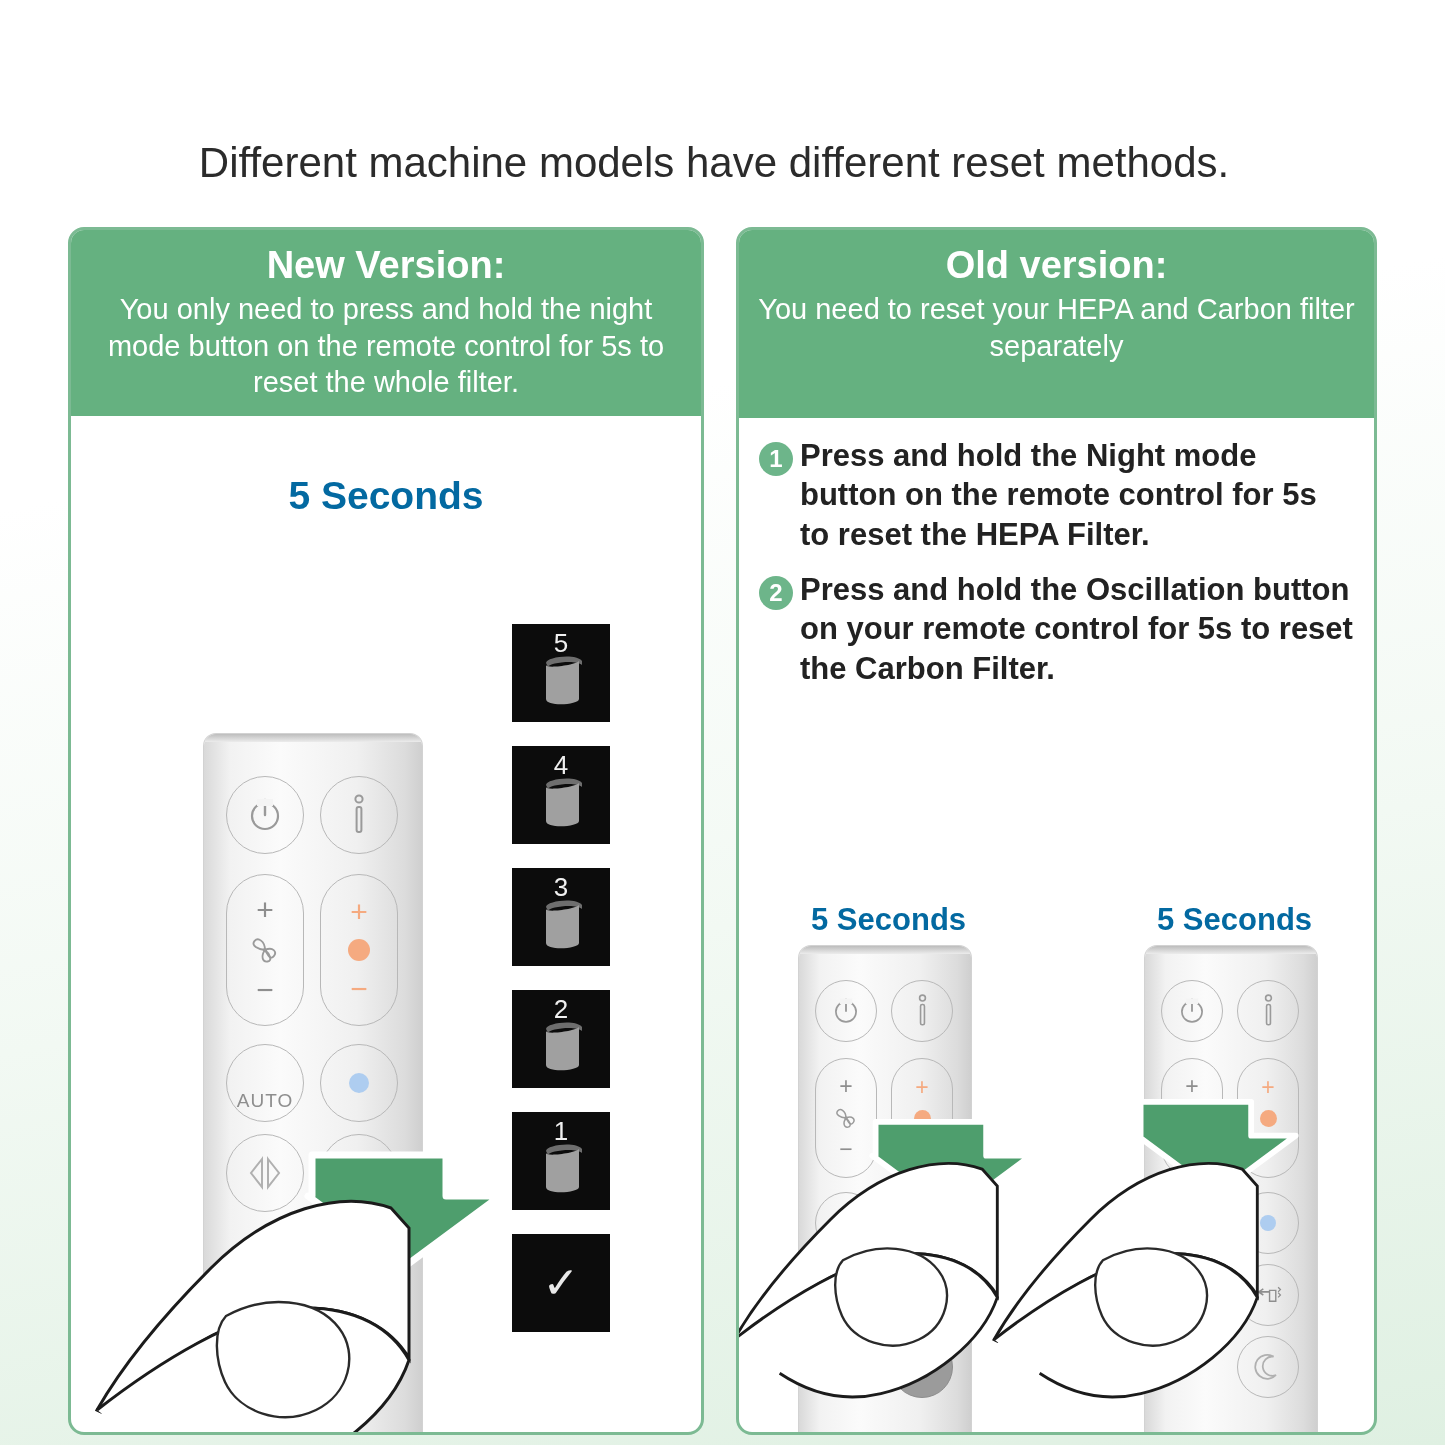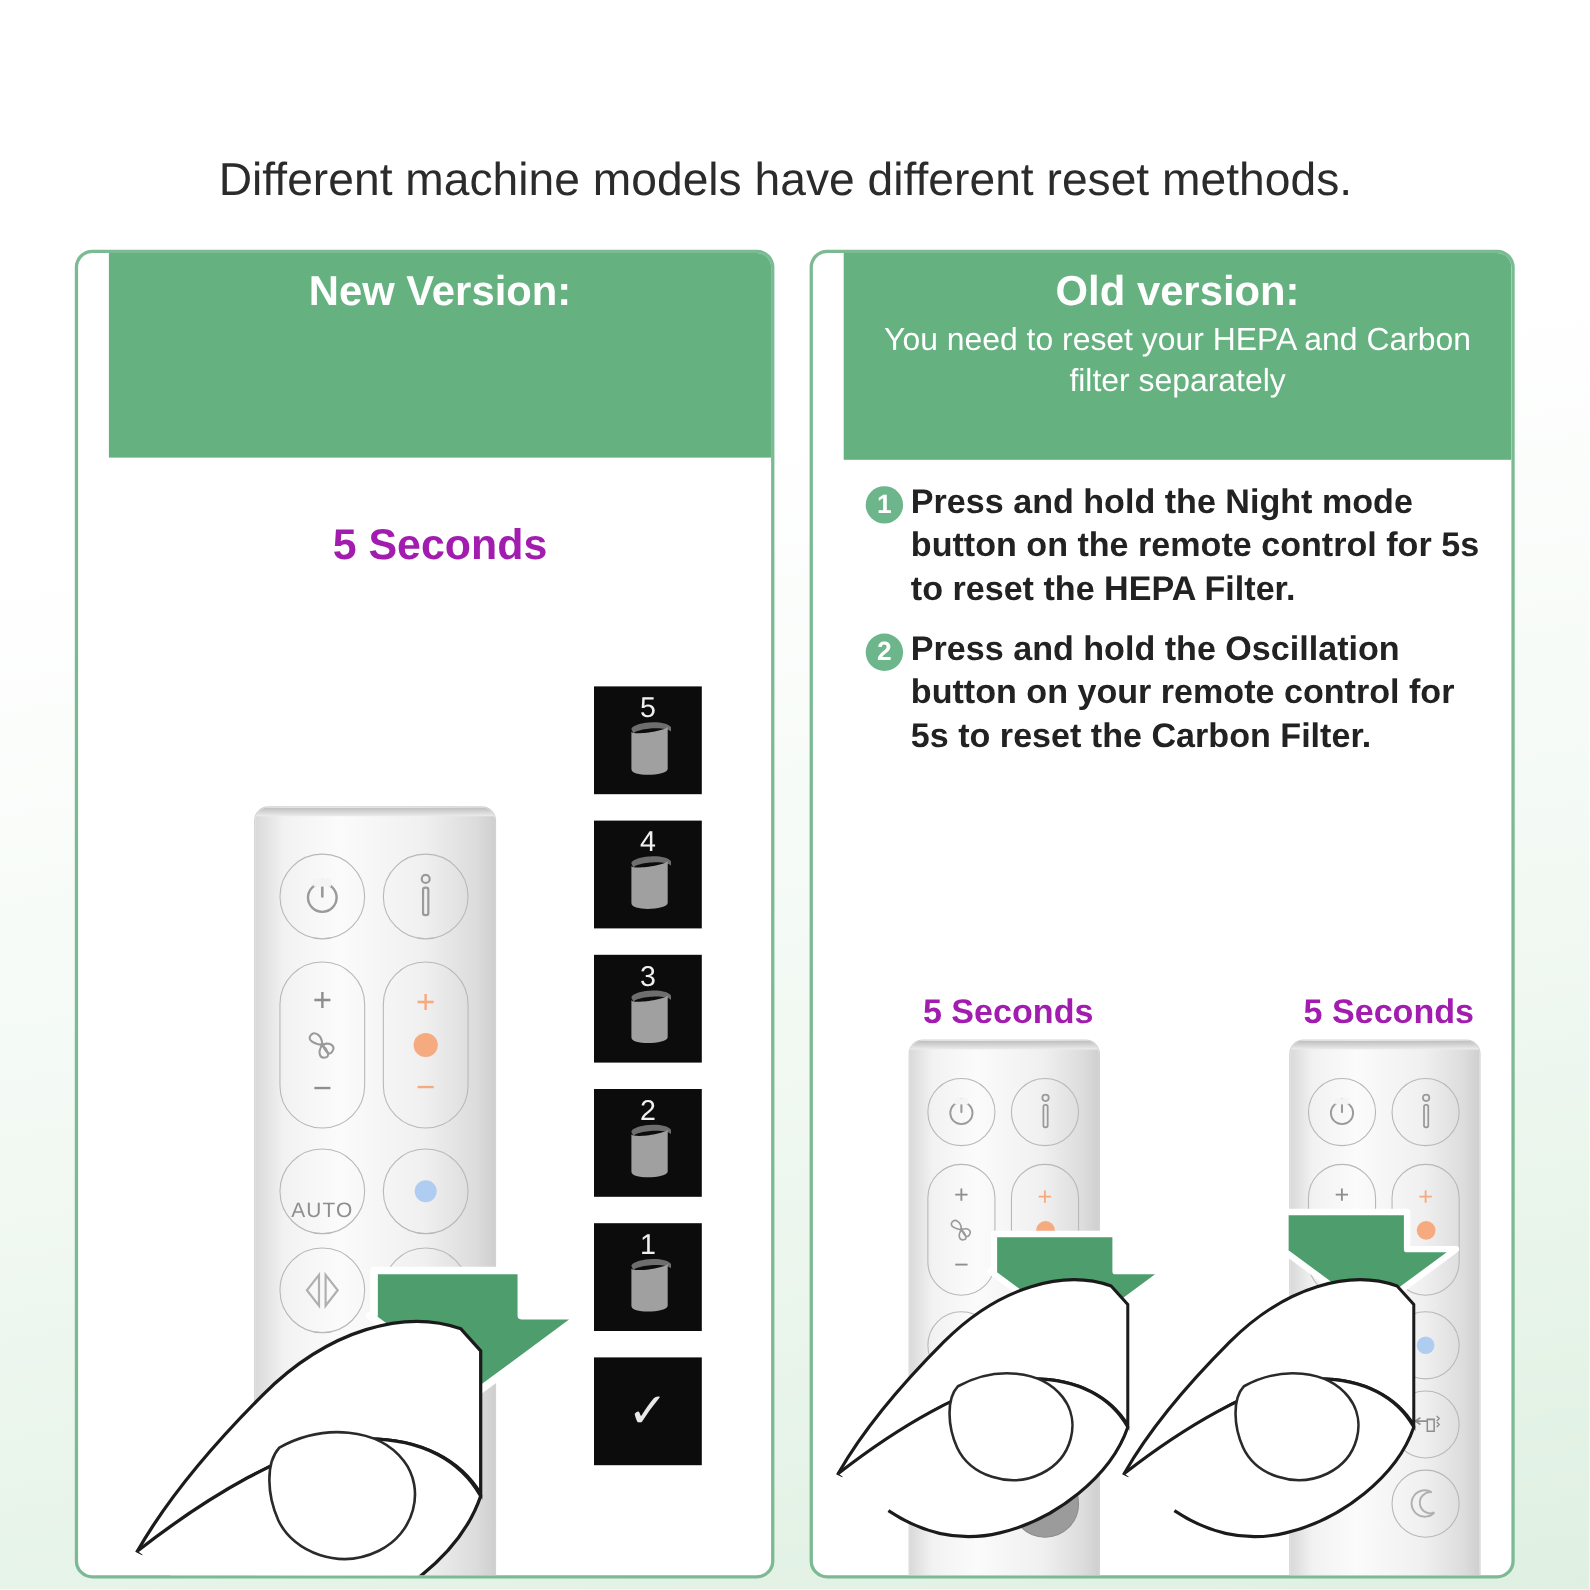--- a/index.html
+++ b/index.html
@@ -18,21 +18,21 @@
     line-height:1;white-space:nowrap;
   }
   .subtitle{
     position:absolute;left:0;right:17px;top:140px;text-align:center;
     font-size:42px;color:#2b2b2b;line-height:1.1;white-space:nowrap;
   }
 
   
   .panel{
     position:absolute;border:3px solid #7cba93;border-radius:16px;
-    background:#ffffff;overflow:hidden;box-sizing:border-box;padding-left:28px;
+    background:#ffffff;overflow:hidden;box-sizing:border-box;
   }
   #panel-left{left:68px;top:227px;width:636px;height:1208px;}
   #panel-right{left:736px;top:227px;width:641px;height:1208px;}
 
   .panel-head{
     background:#65b180;color:#ffffff;text-align:center;
     padding:10px 14px 16px 14px;box-sizing:border-box;
   }
   #panel-left .panel-head{height:186px;}
   #panel-right .panel-head{height:188px;}
@@ -47,21 +47,21 @@
   .step-num{
     flex:0 0 auto;width:34px;height:34px;border-radius:50%;
     background:#6db58a;color:#ffffff;font-size:24px;font-weight:bold;
     display:flex;align-items:center;justify-content:center;
     margin-top:6px;margin-right:7px;
   }
   .step-txt{font-size:31px;line-height:1.27;color:#222;font-weight:bold;}
 
   
   .seconds{
-    position:absolute;font-size:39px;font-weight:bold;color:#a21caf;
+    position:absolute;font-size:39px;font-weight:bold;color:#0369a1;
     white-space:nowrap;
   }
   .seconds.small{font-size:31px;}
 
   
   .remote{position:absolute;border-radius:12px 12px 4px 4px;
     background:linear-gradient(90deg,#d9d9d9 0%,#f2f2f2 12%,#fbfbfb 35%,#f0f0f0 70%,#dcdcdc 92%,#cfcfcf 100%);
     box-shadow:0 0 0 1px #d2d2d2;overflow:hidden;}
   .remote .top-lip{position:absolute;left:0;right:0;top:0;height:8px;
     background:linear-gradient(180deg,#bdbdbd,#ececec);border-radius:12px 12px 0 0;}
@@ -95,20 +95,21 @@
 </head>
 <body>
 
 <div class="page">
 
   <div class="subtitle">Different machine models have different reset methods.</div>
 
   <div class="panel" id="panel-left">
     <div class="panel-head">
       <div class="ph-title">New Version:</div>
+      <div class="ph-sub">You only need to press and hold the night mode button on the remote control for 5s to reset the whole filter.</div>
     </div>
     <div class="panel-body">
 
       <div class="seconds" style="left:0;right:0;top:58px;text-align:center;">5 Seconds</div>
 
       <div class="remote" style="left:133px;top:318px;width:218px;height:710px;">
         <div class="top-lip"></div>
 
         <div class="btn" style="left:22px;top:42px;width:78px;height:78px;">
           <svg width="36" height="36" viewBox="0 0 36 36">

